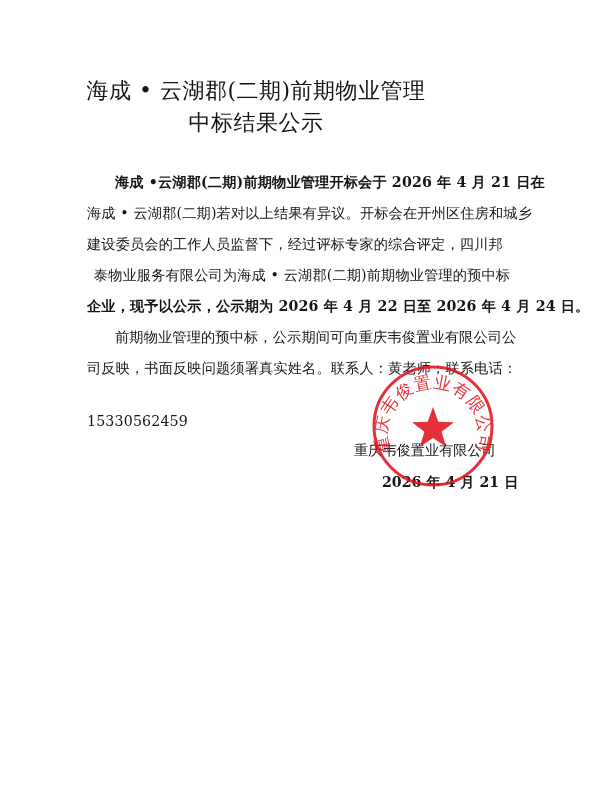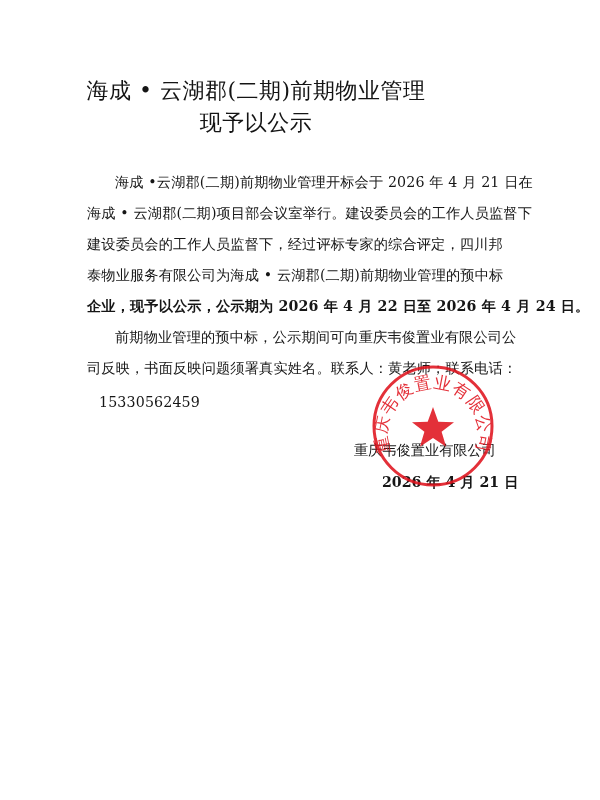--- a/index.html
+++ b/index.html
@@ -59,34 +59,34 @@
     }
     .sign.company { left: 354px; top: 440px; }
     .sign.date { left: 382px; top: 472px; font-weight: bold; }
   </style>
 </head>
 <body>
 
 <div>
 
   <div class="title l1">海成 • 云湖郡(二期)前期物业管理</div>
-  <div class="title l2">现予以公示</div>
+  <div class="title l2">中标结果公示</div>
 
   <div>
-    <div class="body-line indent" style="top:172px;">海成 •云湖郡(二期)前期物业管理开标会于 2026 年 4 月 21 日在</div>
-    <div class="body-line" style="top:203px;">海成 • 云湖郡(二期)项目部会议室举行。建设委员会的工作人员监督下</div>
+    <div class="body-line indent" style="top:172px;font-weight:bold;">海成 •云湖郡(二期)前期物业管理开标会于 2026 年 4 月 21 日在</div>
+    <div class="body-line" style="top:203px;">海成 • 云湖郡(二期)若对以上结果有异议。开标会在开州区住房和城乡</div>
     <div class="body-line" style="top:234px;">建设委员会的工作人员监督下，经过评标专家的综合评定，四川邦</div>
-    <div class="body-line" style="top:265px;">泰物业服务有限公司为海成 • 云湖郡(二期)前期物业管理的预中标</div>
+    <div class="body-line" style="top:265px;text-align:center;">泰物业服务有限公司为海成 • 云湖郡(二期)前期物业管理的预中标</div>
     <div class="body-line" style="top:296px;font-weight:bold;">企业，现予以公示，公示期为 2026 年 4 月 22 日至 2026 年 4 月 24 日。</div>
   </div>
 
   <div>
     <div class="body-line indent" style="top:327px;">前期物业管理的预中标，公示期间可向重庆韦俊置业有限公司公</div>
     <div class="body-line" style="top:358px;text-align:right;">司反映，书面反映问题须署真实姓名。联系人：黄老师；联系电话：</div>
-    <div class="body-line" style="top:392px;margin-left:12px;">15330562459</div>
+    <div class="body-line" style="top:411px;">15330562459</div>
   </div>
 
   <div class="sign company">重庆韦俊置业有限公司</div>
   <div class="sign date">2026 年 4 月 21 日</div>
 
   <svg class="seal" viewBox="0 0 126 126">
     <defs>
       <path id="sealArc" d="M 22,92 A 46,46 0 1,1 104,92"></path>
     </defs>
     <circle cx="63" cy="63" r="59" fill="none" stroke="#e0141e" stroke-width="3"></circle>

